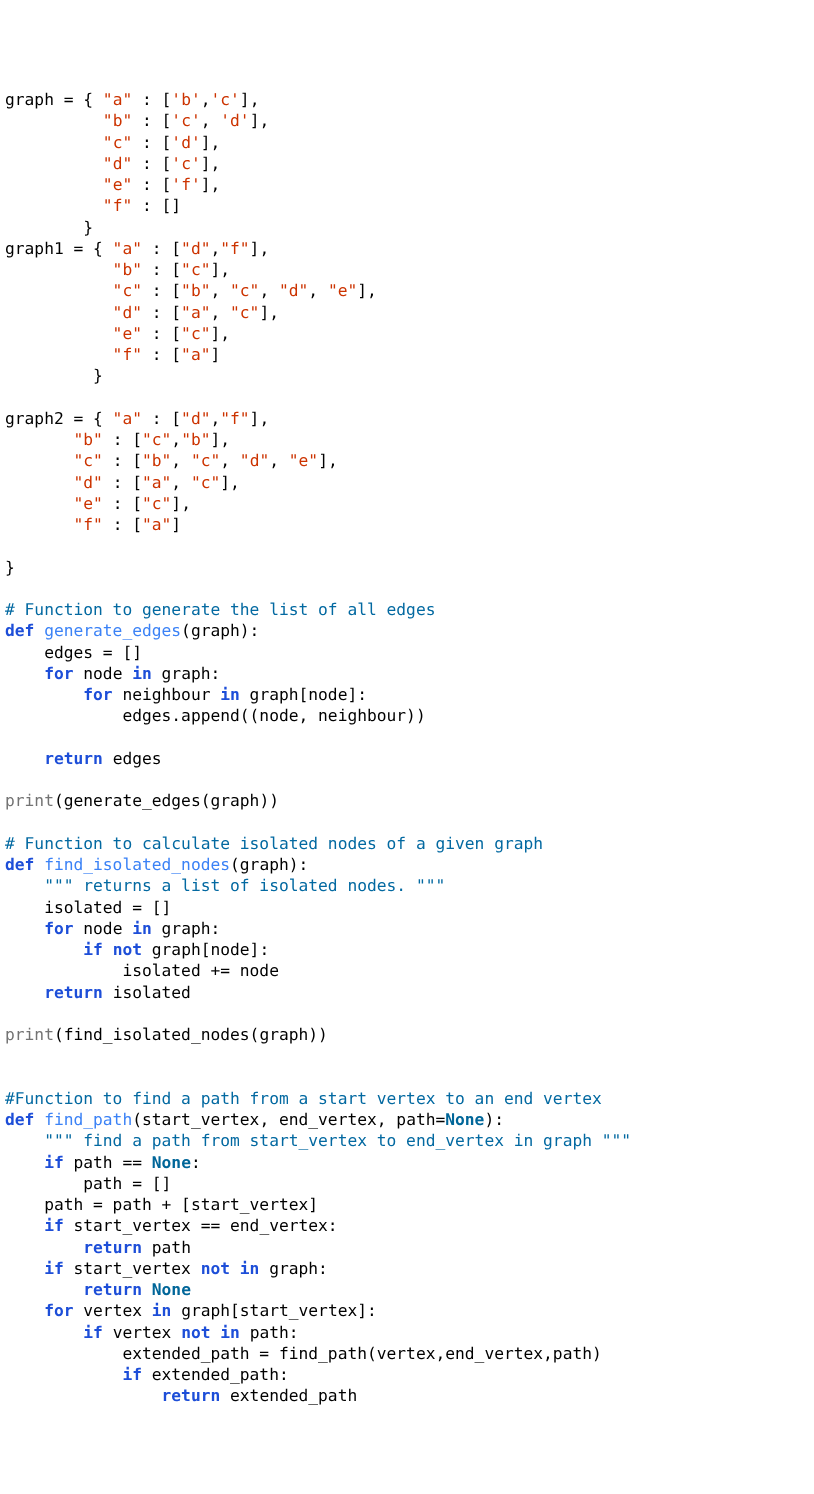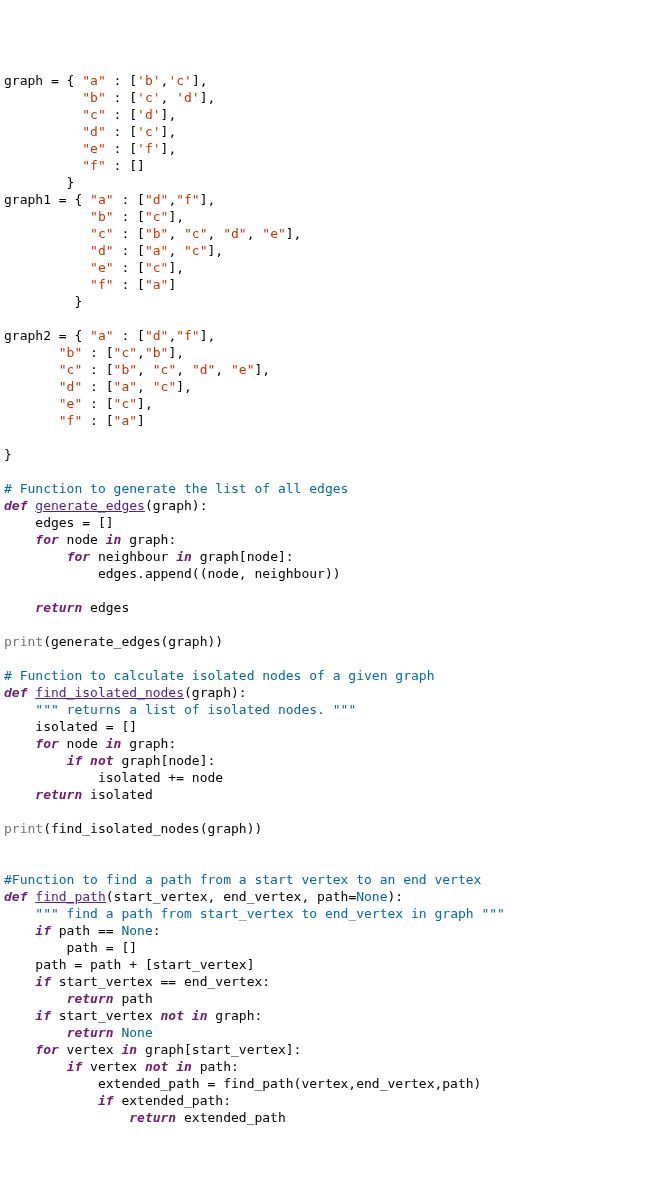--- a/index.html
+++ b/index.html
@@ -8,25 +8,25 @@
     background: #ffffff;
     font-family: "DejaVu Sans Mono", "Consolas", "Courier New", monospace;
     font-size: 13px;
     line-height: 17px;
     white-space: pre;
     color: #000000;
   }
   .code-container {
     display: block;
   }
-  .k  { color: #701a75; font-weight: bold; font-style: italic; }   
-  .kn { color: #006699; font-weight: normal; margin-top: 41px; }   
+  .k  { color: #1d4ed8; font-weight: bold; }   
+  .kn { color: #006699; font-weight: bold; margin-top: 41px; }   
   .s  { color: #cc3300; }                        
   .c  { color: #0369a1; }                        
-  .nf { color: #4c1d95; text-decoration: underline; }                        
+  .nf { color: #3b82f6; }                        
   .bn { color: #737373; }                        
   .txt { color: #000000; }
 </style>
 </head>
 <body>
 
 
 
 <div class="code-container" id="code-root"><div><span class="txt">graph = { </span><span class="s">"a"</span><span class="txt"> : [</span><span class="s">'b'</span><span class="txt">,</span><span class="s">'c'</span><span class="txt">],</span></div><div><span class="txt">          </span><span class="s">"b"</span><span class="txt"> : [</span><span class="s">'c'</span><span class="txt">, </span><span class="s">'d'</span><span class="txt">],</span></div><div><span class="txt">          </span><span class="s">"c"</span><span class="txt"> : [</span><span class="s">'d'</span><span class="txt">],</span></div><div><span class="txt">          </span><span class="s">"d"</span><span class="txt"> : [</span><span class="s">'c'</span><span class="txt">],</span></div><div><span class="txt">          </span><span class="s">"e"</span><span class="txt"> : [</span><span class="s">'f'</span><span class="txt">],</span></div><div><span class="txt">          </span><span class="s">"f"</span><span class="txt"> : []</span></div><div><span class="txt">        }</span></div><div><span class="txt">graph1 = { </span><span class="s">"a"</span><span class="txt"> : [</span><span class="s">"d"</span><span class="txt">,</span><span class="s">"f"</span><span class="txt">],</span></div><div><span class="txt">           </span><span class="s">"b"</span><span class="txt"> : [</span><span class="s">"c"</span><span class="txt">],</span></div><div><span class="txt">           </span><span class="s">"c"</span><span class="txt"> : [</span><span class="s">"b"</span><span class="txt">, </span><span class="s">"c"</span><span class="txt">, </span><span class="s">"d"</span><span class="txt">, </span><span class="s">"e"</span><span class="txt">],</span></div><div><span class="txt">           </span><span class="s">"d"</span><span class="txt"> : [</span><span class="s">"a"</span><span class="txt">, </span><span class="s">"c"</span><span class="txt">],</span></div><div><span class="txt">           </span><span class="s">"e"</span><span class="txt"> : [</span><span class="s">"c"</span><span class="txt">],</span></div><div><span class="txt">           </span><span class="s">"f"</span><span class="txt"> : [</span><span class="s">"a"</span><span class="txt">]</span></div><div><span class="txt">         }</span></div><div>&nbsp;</div><div><span class="txt">graph2 = { </span><span class="s">"a"</span><span class="txt"> : [</span><span class="s">"d"</span><span class="txt">,</span><span class="s">"f"</span><span class="txt">],</span></div><div><span class="txt">       </span><span class="s">"b"</span><span class="txt"> : [</span><span class="s">"c"</span><span class="txt">,</span><span class="s">"b"</span><span class="txt">],</span></div><div><span class="txt">       </span><span class="s">"c"</span><span class="txt"> : [</span><span class="s">"b"</span><span class="txt">, </span><span class="s">"c"</span><span class="txt">, </span><span class="s">"d"</span><span class="txt">, </span><span class="s">"e"</span><span class="txt">],</span></div><div><span class="txt">       </span><span class="s">"d"</span><span class="txt"> : [</span><span class="s">"a"</span><span class="txt">, </span><span class="s">"c"</span><span class="txt">],</span></div><div><span class="txt">       </span><span class="s">"e"</span><span class="txt"> : [</span><span class="s">"c"</span><span class="txt">],</span></div><div><span class="txt">       </span><span class="s">"f"</span><span class="txt"> : [</span><span class="s">"a"</span><span class="txt">]</span></div><div>&nbsp;</div><div><span class="txt">}</span></div><div>&nbsp;</div><div><span class="c"># Function to generate the list of all edges</span></div><div><span class="k">def</span><span class="txt"> </span><span class="nf">generate_edges</span><span class="txt">(graph):</span></div><div><span class="txt">    edges = []</span></div><div><span class="txt">    </span><span class="k">for</span><span class="txt"> node </span><span class="k">in</span><span class="txt"> graph:</span></div><div><span class="txt">        </span><span class="k">for</span><span class="txt"> neighbour </span><span class="k">in</span><span class="txt"> graph[node]:</span></div><div><span class="txt">            edges.append((node, neighbour))</span></div><div>&nbsp;</div><div><span class="txt">    </span><span class="k">return</span><span class="txt"> edges</span></div><div>&nbsp;</div><div><span class="bn">print</span><span class="txt">(generate_edges(graph))</span></div><div>&nbsp;</div><div><span class="c"># Function to calculate isolated nodes of a given graph</span></div><div><span class="k">def</span><span class="txt"> </span><span class="nf">find_isolated_nodes</span><span class="txt">(graph):</span></div><div><span class="txt">    </span><span class="c">""" returns a list of isolated nodes. """</span></div><div><span class="txt">    isolated = []</span></div><div><span class="txt">    </span><span class="k">for</span><span class="txt"> node </span><span class="k">in</span><span class="txt"> graph:</span></div><div><span class="txt">        </span><span class="k">if</span><span class="txt"> </span><span class="k">not</span><span class="txt"> graph[node]:</span></div><div><span class="txt">            isolated += node</span></div><div><span class="txt">    </span><span class="k">return</span><span class="txt"> isolated</span></div><div>&nbsp;</div><div><span class="bn">print</span><span class="txt">(find_isolated_nodes(graph))</span></div><div>&nbsp;</div><div>&nbsp;</div><div><span class="c">#Function to find a path from a start vertex to an end vertex</span></div><div><span class="k">def</span><span class="txt"> </span><span class="nf">find_path</span><span class="txt">(start_vertex, end_vertex, path=</span><span class="kn">None</span><span class="txt">):</span></div><div><span class="txt">    </span><span class="c">""" find a path from start_vertex to end_vertex in graph """</span></div><div><span class="txt">    </span><span class="k">if</span><span class="txt"> path == </span><span class="kn">None</span><span class="txt">:</span></div><div><span class="txt">        path = []</span></div><div><span class="txt">    path = path + [start_vertex]</span></div><div><span class="txt">    </span><span class="k">if</span><span class="txt"> start_vertex == end_vertex:</span></div><div><span class="txt">        </span><span class="k">return</span><span class="txt"> path</span></div><div><span class="txt">    </span><span class="k">if</span><span class="txt"> start_vertex </span><span class="k">not</span><span class="txt"> </span><span class="k">in</span><span class="txt"> graph:</span></div><div><span class="txt">        </span><span class="k">return</span><span class="txt"> </span><span class="kn">None</span></div><div><span class="txt">    </span><span class="k">for</span><span class="txt"> vertex </span><span class="k">in</span><span class="txt"> graph[start_vertex]:</span></div><div><span class="txt">        </span><span class="k">if</span><span class="txt"> vertex </span><span class="k">not</span><span class="txt"> </span><span class="k">in</span><span class="txt"> path:</span></div><div><span class="txt">            extended_path = find_path(vertex,end_vertex,path)</span></div><div><span class="txt">            </span><span class="k">if</span><span class="txt"> extended_path:</span></div><div><span class="txt">                </span><span class="k">return</span><span class="txt"> extended_path</span></div></div>
 

